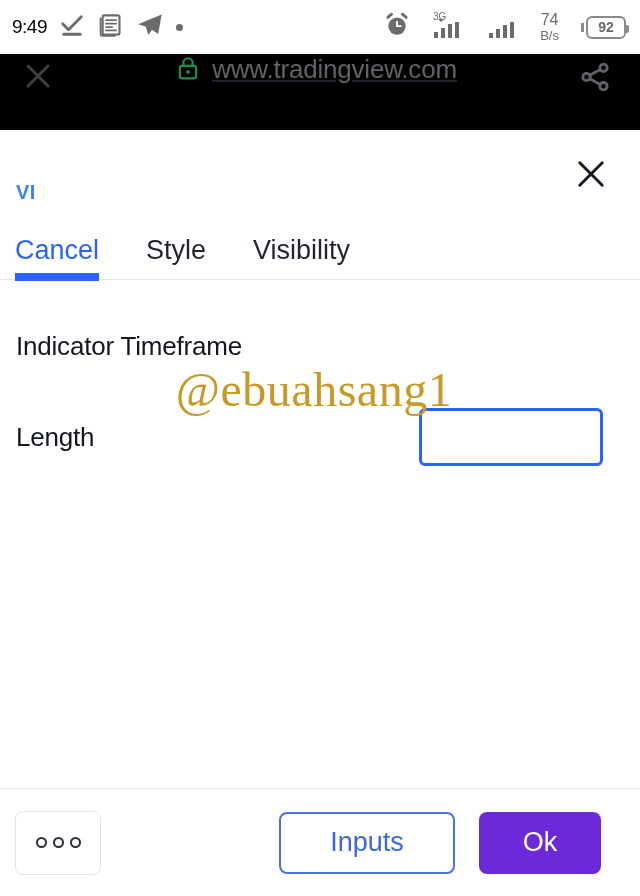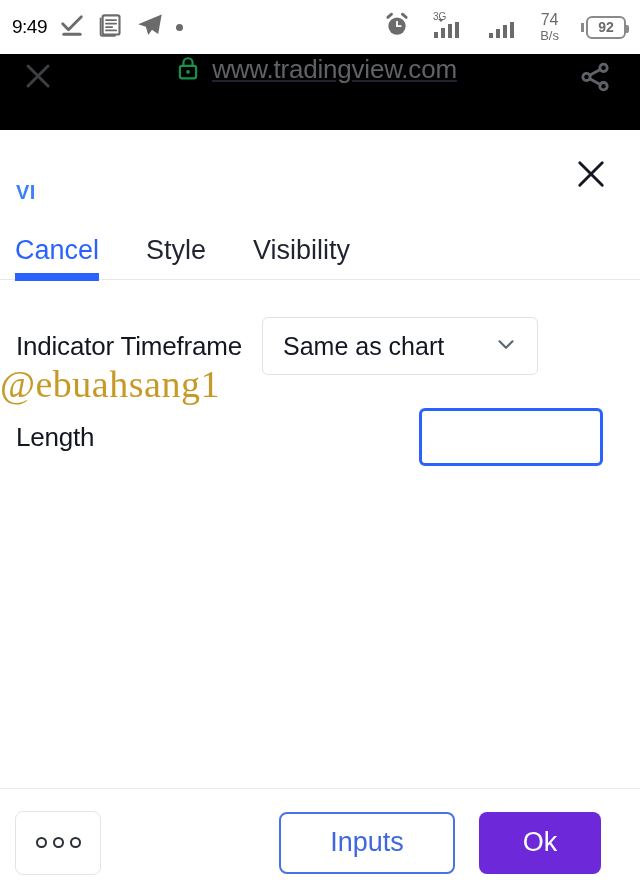--- a/index.html
+++ b/index.html
@@ -241,22 +241,23 @@
     color: #131722;
     padding: 0 14px;
     box-sizing: border-box;
     outline: none;
     font-family: "Liberation Sans", sans-serif;
   }
   .watermark {
     position: absolute;
     top: 82px;
     left: 0; right: 12px;
+    text-align: center;
     font-family: "Liberation Serif", serif;
-    font-size: 38px;
+    font-size: 48px;
     color: #c79a28;
     letter-spacing: 0.5px;
   }
 
   
   .dialog-footer {
     height: 108px;
     border-top: 1px solid #e6e8ea;
     display: flex;
     align-items: center;
@@ -434,28 +435,20 @@
     </div>
     <div class="tab">
       <span>Visibility</span>
     </div>
   </div>
 
   <div class="dialog-body">
 
     <div class="field-row tf">
       <span class="field-label">Indicator Timeframe</span>
-      <div class="select-box">
-        <span class="select-value">Same as chart</span>
-        <span>
-          <svg width="26" height="26" viewBox="0 0 24 24">
-            <path d="M6 9.5 L12 15.5 L18 9.5" stroke="#5d6672" stroke-width="2" fill="none" stroke-linecap="round" stroke-linejoin="round"></path>
-          </svg>
-        </span>
-      </div>
     </div>
 
     <div class="field-row len">
       <span class="field-label">Length</span>
       <input class="input-box" type="text" value="" style="">
     </div>
 
     <div class="watermark">@ebuahsang1</div>
   </div>
 

